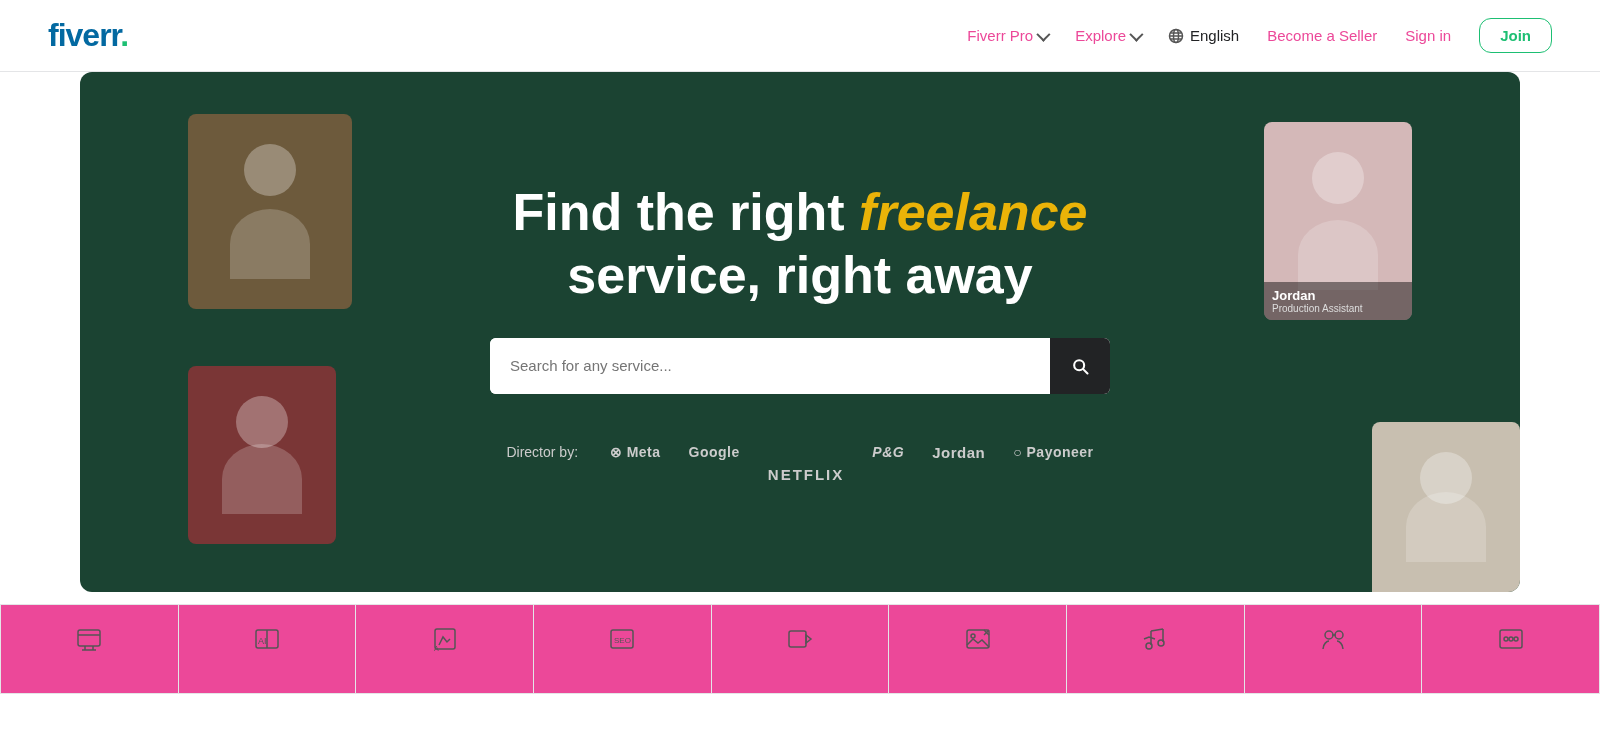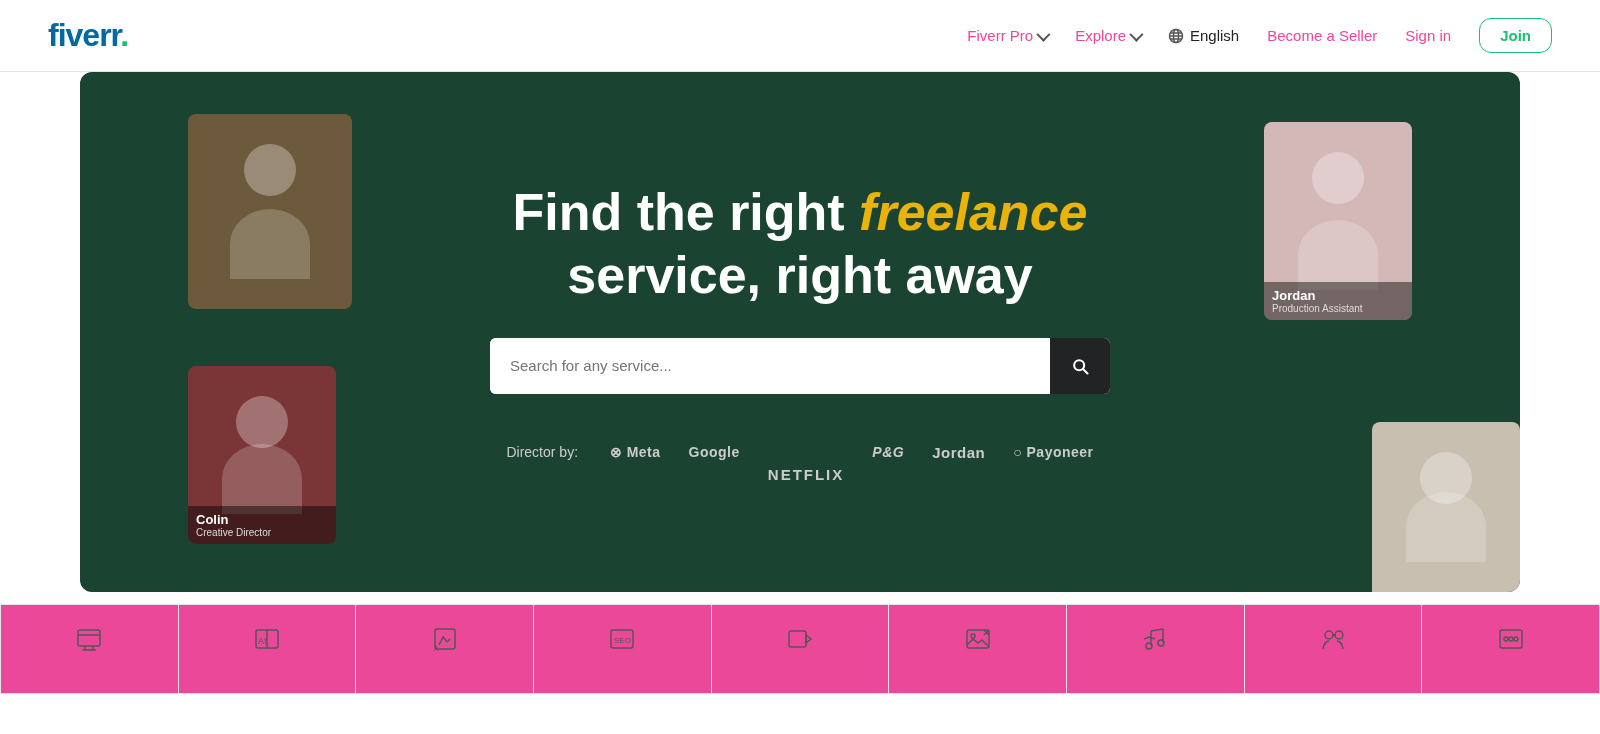--- a/index.html
+++ b/index.html
@@ -328,24 +328,20 @@
       <div class="card-name">Jordan</div>
       <div class="card-role">Production Assistant</div>
     </div>
   </div>
 
   <div class="freelancer-card card-colin">
     <div class="person-shape">
       <div class="person-head"></div>
       <div class="person-body"></div>
     </div>
-    <div class="card-label">
-      <div class="card-name">Colin</div>
-      <div class="card-role">Creative Director</div>
-    </div>
   </div>
 
   <div class="freelancer-card card-bottom-right">
     <div class="person-shape">
       <div class="person-head"></div>
       <div class="person-body"></div>
     </div>
   </div>
 
   <div class="hero-center">

